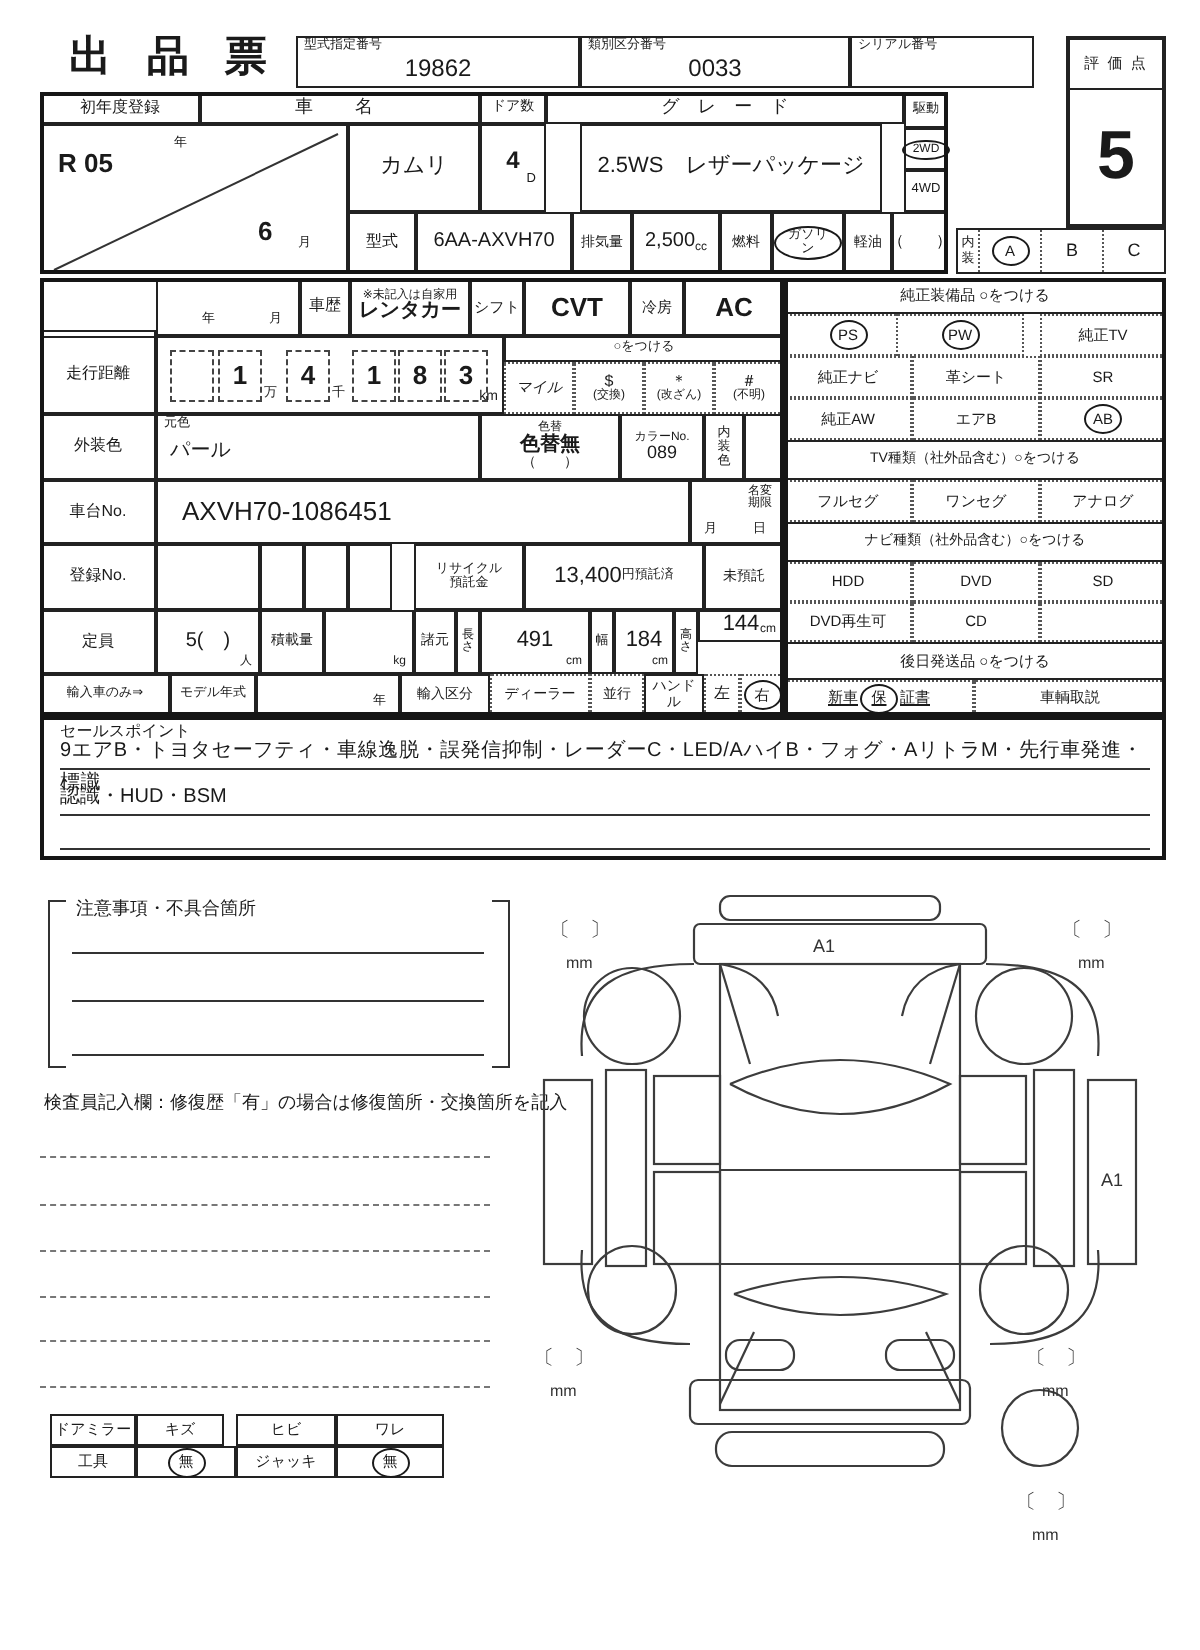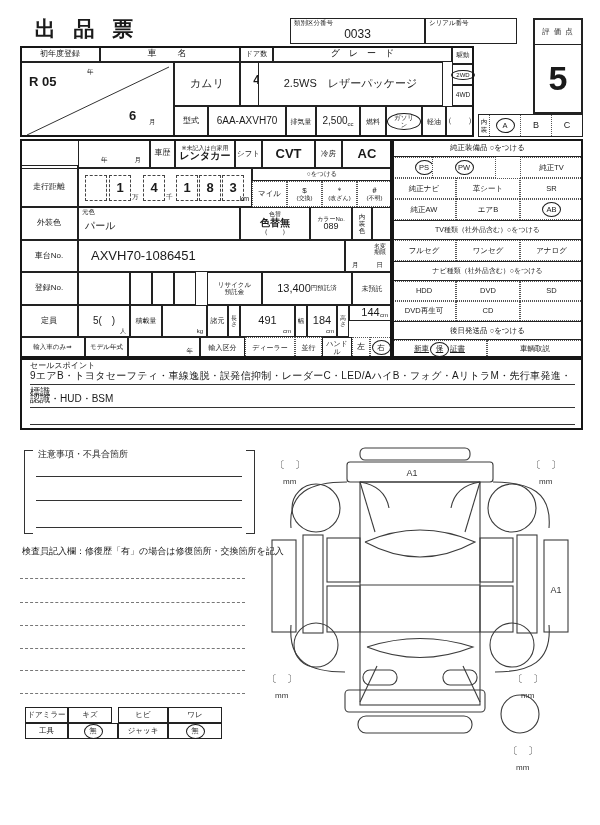--- a/index.html
+++ b/index.html
@@ -25,20 +25,24 @@
   .t12{font-size:12px;} .t13{font-size:13px;} .bold{font-weight:bold;}
   svg text{font-family:"Liberation Sans","DejaVu Sans",sans-serif;fill:#333;}
   svg .ln{stroke:#3c3c3c;fill:none;stroke-width:1.1;}
 </style>
 </head>
 <body>
 
 <div class="pg">
 
   <div class="nb c t13 bold" style="position:absolute;left:28px;top:14px;width:118px;height:30px;font-size:21px;letter-spacing:6px;">出 品 票</div>
+  <div class="c" style="left:148px;top:18px;width:142px;height:26px;">
+    <span class="lblTL">型式指定番号</span>
+    <span class="t12" style="margin-top:6px;">19862</span>
+  </div>
   <div class="c" style="left:290px;top:18px;width:135px;height:26px;">
     <span class="lblTL">類別区分番号</span>
     <span class="t12" style="margin-top:6px;">0033</span>
   </div>
   <div class="c" style="left:425px;top:18px;width:92px;height:26px;">
     <span class="lblTL">シリアル番号</span>
     <span class="t12"></span>
   </div>
 
   <div class="c b2 col" style="left:533px;top:18px;width:50px;height:96px;border-width:2px;padding:0;">
@@ -67,21 +71,21 @@
     <span class="t13 bold" style="position:absolute;left:8px;top:12px;">R 05</span>
     <span class="t65" style="position:absolute;left:66px;top:6px;">年</span>
     <span class="t13 bold" style="position:absolute;left:108px;top:46px;">6</span>
     <span class="t65" style="position:absolute;left:128px;top:56px;">月</span>
   </div>
   <div class="c t11" style="left:174px;top:62px;width:66px;height:44px;">カムリ</div>
   <div class="c col" style="left:240px;top:62px;width:33px;height:44px;">
     <span class="t12 bold">4</span>
     <span class="t65" style="align-self:flex-end;margin-right:4px;">D</span>
   </div>
-  <div class="c t11" style="left:258px;top:62px;width:185px;height:44px;">2.5WS　レザーパッケージ</div>
+  <div class="c t11" style="left:290px;top:62px;width:151px;height:44px;">2.5WS　レザーパッケージ</div>
   <div class="c" style="left:452px;top:64px;width:22px;height:21px;">
     <span class="oe" style="font-size:6px;">2WD</span>
   </div>
   <div class="c t65" style="left:452px;top:85px;width:22px;height:21px;">4WD</div>
 
   <div class="c t8" style="left:174px;top:106px;width:34px;height:31px;">型式</div>
   <div class="c t10" style="left:208px;top:106px;width:78px;height:31px;">6AA-AXVH70</div>
   <div class="c t7" style="left:286px;top:106px;width:30px;height:31px;">排気量</div>
   <div class="c" style="left:316px;top:106px;width:44px;height:31px;">
     <span class="t10">2,500</span>
@@ -116,21 +120,21 @@
     <span class="dg" style="left:30px;top:6px;">1</span>
     <span class="t65" style="position:absolute;left:53px;bottom:5px;">万</span>
     <span class="dg" style="left:64px;top:6px;">4</span>
     <span class="t65" style="position:absolute;left:87px;bottom:5px;">千</span>
     <span class="dg" style="left:97px;top:6px;">1</span>
     <span class="dg" style="left:120px;top:6px;">8</span>
     <span class="dg" style="left:143px;top:6px;">3</span>
     <span class="t7" style="position:absolute;right:2px;bottom:4px;">km</span>
   </div>
   <div class="c t65" style="left:252px;top:168px;width:140px;height:13px;">○をつける</div>
-  <div class="c t75 dt" style="left:252px;top:181px;width:35px;height:26px;">マイル</div>
+  <div class="c t75 dt" style="left:252px;top:181px;width:35px;height:26px;font-style:italic;">マイル</div>
   <div class="c col dt" style="left:287px;top:181px;width:35px;height:26px;">
     <span class="t8">$</span>
     <span class="t6">(交換)</span>
   </div>
   <div class="c col dt" style="left:322px;top:181px;width:35px;height:26px;">
     <span class="t8">＊</span>
     <span class="t6">(改ざん)</span>
   </div>
   <div class="c col dt" style="left:357px;top:181px;width:35px;height:26px;">
     <span class="t8">＃</span>
@@ -221,21 +225,21 @@
   <div class="c t8 dt" style="left:352px;top:337px;width:18px;height:21px;">左</div>
   <div class="c dt" style="left:370px;top:337px;width:22px;height:21px;">
     <span class="o">右</span>
   </div>
   <div class="frame" style="left:20px;top:139px;width:372px;height:219px;"></div>
 
   <div class="c t75" style="left:392px;top:139px;width:191px;height:18px;">純正装備品 ○をつける</div>
   <div class="c dt" style="left:392px;top:157px;width:64px;height:21px;">
       <span class="o">PS</span>
     </div>
-  <div class="c dt" style="left:432px;top:157px;width:64px;height:21px;">
+  <div class="c dt" style="left:448px;top:157px;width:64px;height:21px;">
       <span class="o">PW</span>
     </div>
   <div class="c t75 dt" style="left:520px;top:157px;width:63px;height:21px;">純正TV</div>
   <div class="c t75 dt" style="left:392px;top:178px;width:64px;height:21px;">純正ナビ</div>
   <div class="c t75 dt" style="left:456px;top:178px;width:64px;height:21px;">革シート</div>
   <div class="c t75 dt" style="left:520px;top:178px;width:63px;height:21px;">SR</div>
   <div class="c t75 dt" style="left:392px;top:199px;width:64px;height:21px;">純正AW</div>
   <div class="c t75 dt" style="left:456px;top:199px;width:64px;height:21px;">エアB</div>
   <div class="c dt" style="left:520px;top:199px;width:63px;height:21px;">
       <span class="o">AB</span>

